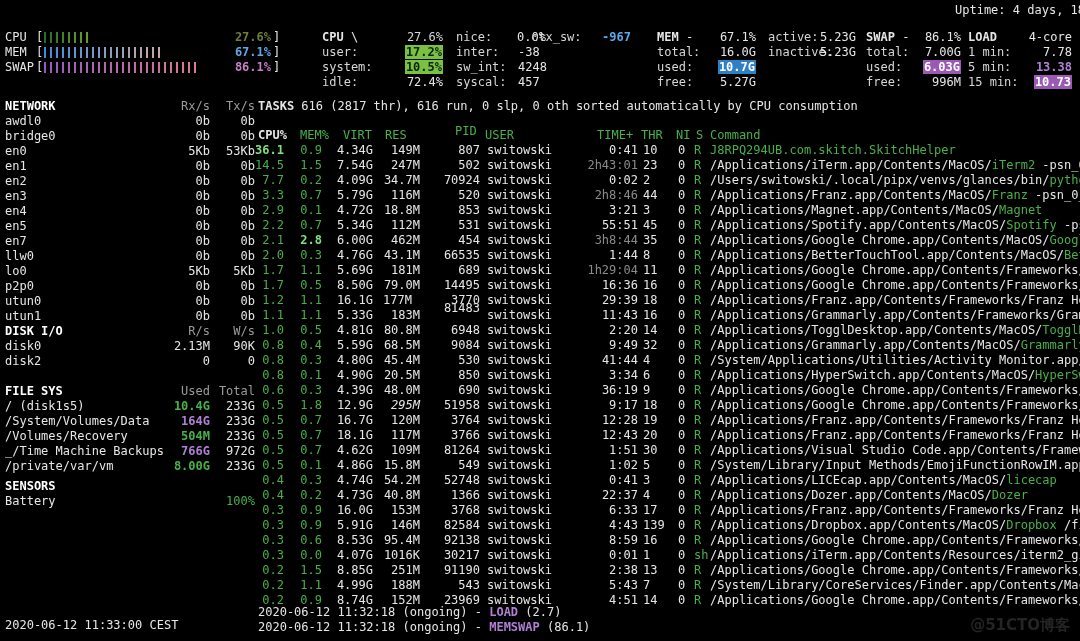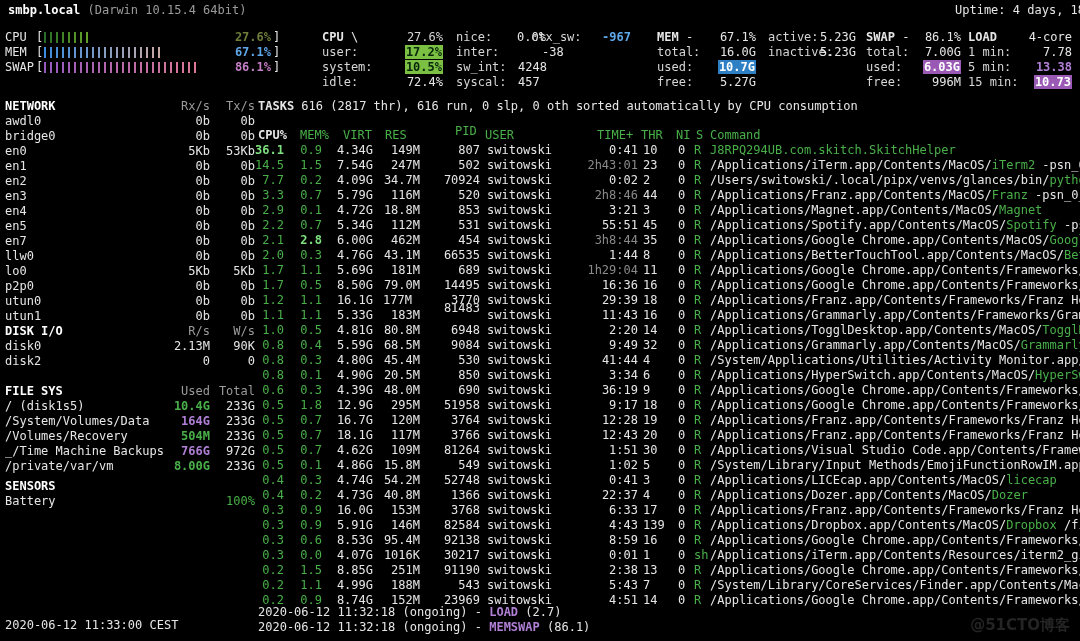--- a/index.html
+++ b/index.html
@@ -32,21 +32,20 @@
     position:absolute;right:10px;bottom:8px;
     color:#242424;font-size:15px;font-weight:bold;
     font-family:"DejaVu Sans","Liberation Sans",sans-serif;
   }
 </style>
 </head>
 <body>
 
 <div class="scr">
 
-  <div class="abs" style="left:8px;top:3px;"><span class="hdr-title">smbp.local</span><span class="dim"> </span><span class="dim">(Darwin 10.15.4 64bit)</span></div>
   <div class="abs" style="left:955px;top:3px;"><span class="white">Uptime:</span><span class="white"> </span><span class="white">4 days, 18:39:08</span></div>
 
   <div id="gauges">
       <div class="abs white" style="left:5px;top:30px;">CPU</div>
       <div class="abs white" style="left:36px;top:30px;">[</div>
       <div class="abs " style="left:44px;top:30px;width:180px;height:15px;"><span style="display:inline-block;width:2px;height:11px;margin-right:4px;background:rgb(40,110,40);vertical-align:middle;"></span><span style="display:inline-block;width:2px;height:11px;margin-right:4px;background:rgb(49,117,40);vertical-align:middle;"></span><span style="display:inline-block;width:2px;height:11px;margin-right:4px;background:rgb(57,124,40);vertical-align:middle;"></span><span style="display:inline-block;width:2px;height:11px;margin-right:4px;background:rgb(66,131,40);vertical-align:middle;"></span><span style="display:inline-block;width:2px;height:11px;margin-right:4px;background:rgb(74,139,40);vertical-align:middle;"></span><span style="display:inline-block;width:2px;height:11px;margin-right:4px;background:rgb(83,146,40);vertical-align:middle;"></span><span style="display:inline-block;width:2px;height:11px;margin-right:4px;background:rgb(91,153,40);vertical-align:middle;"></span><span style="display:inline-block;width:2px;height:11px;margin-right:4px;background:rgb(100,160,40);vertical-align:middle;"></span></div>
       <div class="abs olive b r" style="left:229px;top:30px;width:42px;">27.6%</div>
       <div class="abs white" style="left:273px;top:30px;">]</div>
       <div class="abs white" style="left:5px;top:45px;">MEM</div>
       <div class="abs white" style="left:36px;top:45px;">[</div>
@@ -66,21 +65,21 @@
   <div class="abs" style="left:322px;top:45px;">user:</div>
   <div class="abs r" style="left:385px;top:45px;width:58px;"><span class="hi-green">17.2%</span></div>
   <div class="abs" style="left:322px;top:60px;">system:</div>
   <div class="abs r" style="left:385px;top:60px;width:58px;"><span class="hi-green">10.5%</span></div>
   <div class="abs" style="left:322px;top:75px;">idle:</div>
   <div class="abs r white" style="left:385px;top:75px;width:58px;">72.4%</div>
 
   <div class="abs" style="left:456px;top:30px;">nice:</div>
   <div class="abs r white" style="left:490px;top:30px;width:56px;">0.0%</div>
   <div class="abs" style="left:456px;top:45px;">inter:</div>
-  <div class="abs white" style="left:518px;top:45px;margin-left:24px;">-38</div>
+  <div class="abs white" style="left:518px;top:45px;">-38</div>
   <div class="abs" style="left:456px;top:60px;">sw_int:</div>
   <div class="abs white" style="left:518px;top:60px;">4248</div>
   <div class="abs" style="left:456px;top:75px;">syscal:</div>
   <div class="abs white" style="left:518px;top:75px;">457</div>
 
   <div class="abs" style="left:531px;top:30px;">ctx_sw:</div>
   <div class="abs r blue-b" style="left:585px;top:30px;width:46px;">-967</div>
 
   <div class="abs" style="left:657px;top:30px;"><span class="b white">MEM</span><span class="white"> </span><span class="white">-</span></div>
   <div class="abs r white" style="left:700px;top:30px;width:56px;">67.1%</div>
@@ -434,21 +433,21 @@
         <div class="abs white r" style="left:575px;top:383px;width:63px;">36:19</div>
         <div class="abs white" style="left:643px;top:383px;">9</div>
         <div class="abs white" style="left:678px;top:383px;">0</div>
         <div class="abs green" style="left:694px;top:383px;">R</div>
         <div class="abs " style="left:710px;top:383px;width:372px;overflow:hidden;"><span class="white">/Applications/Google Chrome.app/Contents/Frameworks/Google Chro</span></div>
       </div>
       <div>
         <div class="abs green r" style="left:255px;top:398px;width:29px;">0.5</div>
         <div class="abs green r" style="left:297px;top:398px;width:25px;">1.8</div>
         <div class="abs white r" style="left:330px;top:398px;width:43px;">12.9G</div>
-        <div class="abs white r" style="left:375px;top:398px;width:45px;">295M</div>
+        <div class="abs white r" style="left:375px;top:398px;width:45px;font-style:italic;">295M</div>
         <div class="abs white r" style="left:420px;top:398px;width:60px;">51958</div>
         <div class="abs white" style="left:487px;top:398px;">switowski</div>
         <div class="abs white r" style="left:575px;top:398px;width:63px;">9:17</div>
         <div class="abs white" style="left:643px;top:398px;">18</div>
         <div class="abs white" style="left:678px;top:398px;">0</div>
         <div class="abs green" style="left:694px;top:398px;">R</div>
         <div class="abs " style="left:710px;top:398px;width:372px;overflow:hidden;"><span class="white">/Applications/Google Chrome.app/Contents/Frameworks/Google Chro</span></div>
       </div>
       <div>
         <div class="abs green r" style="left:255px;top:413px;width:29px;">0.5</div>

